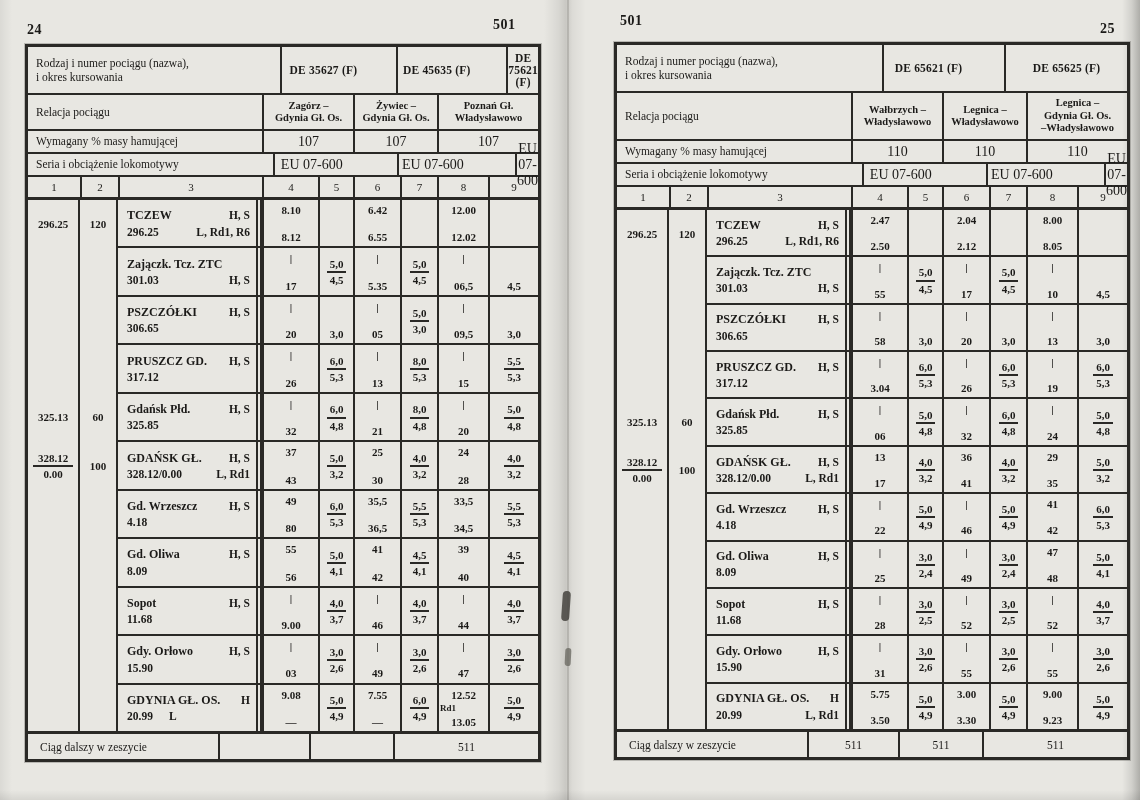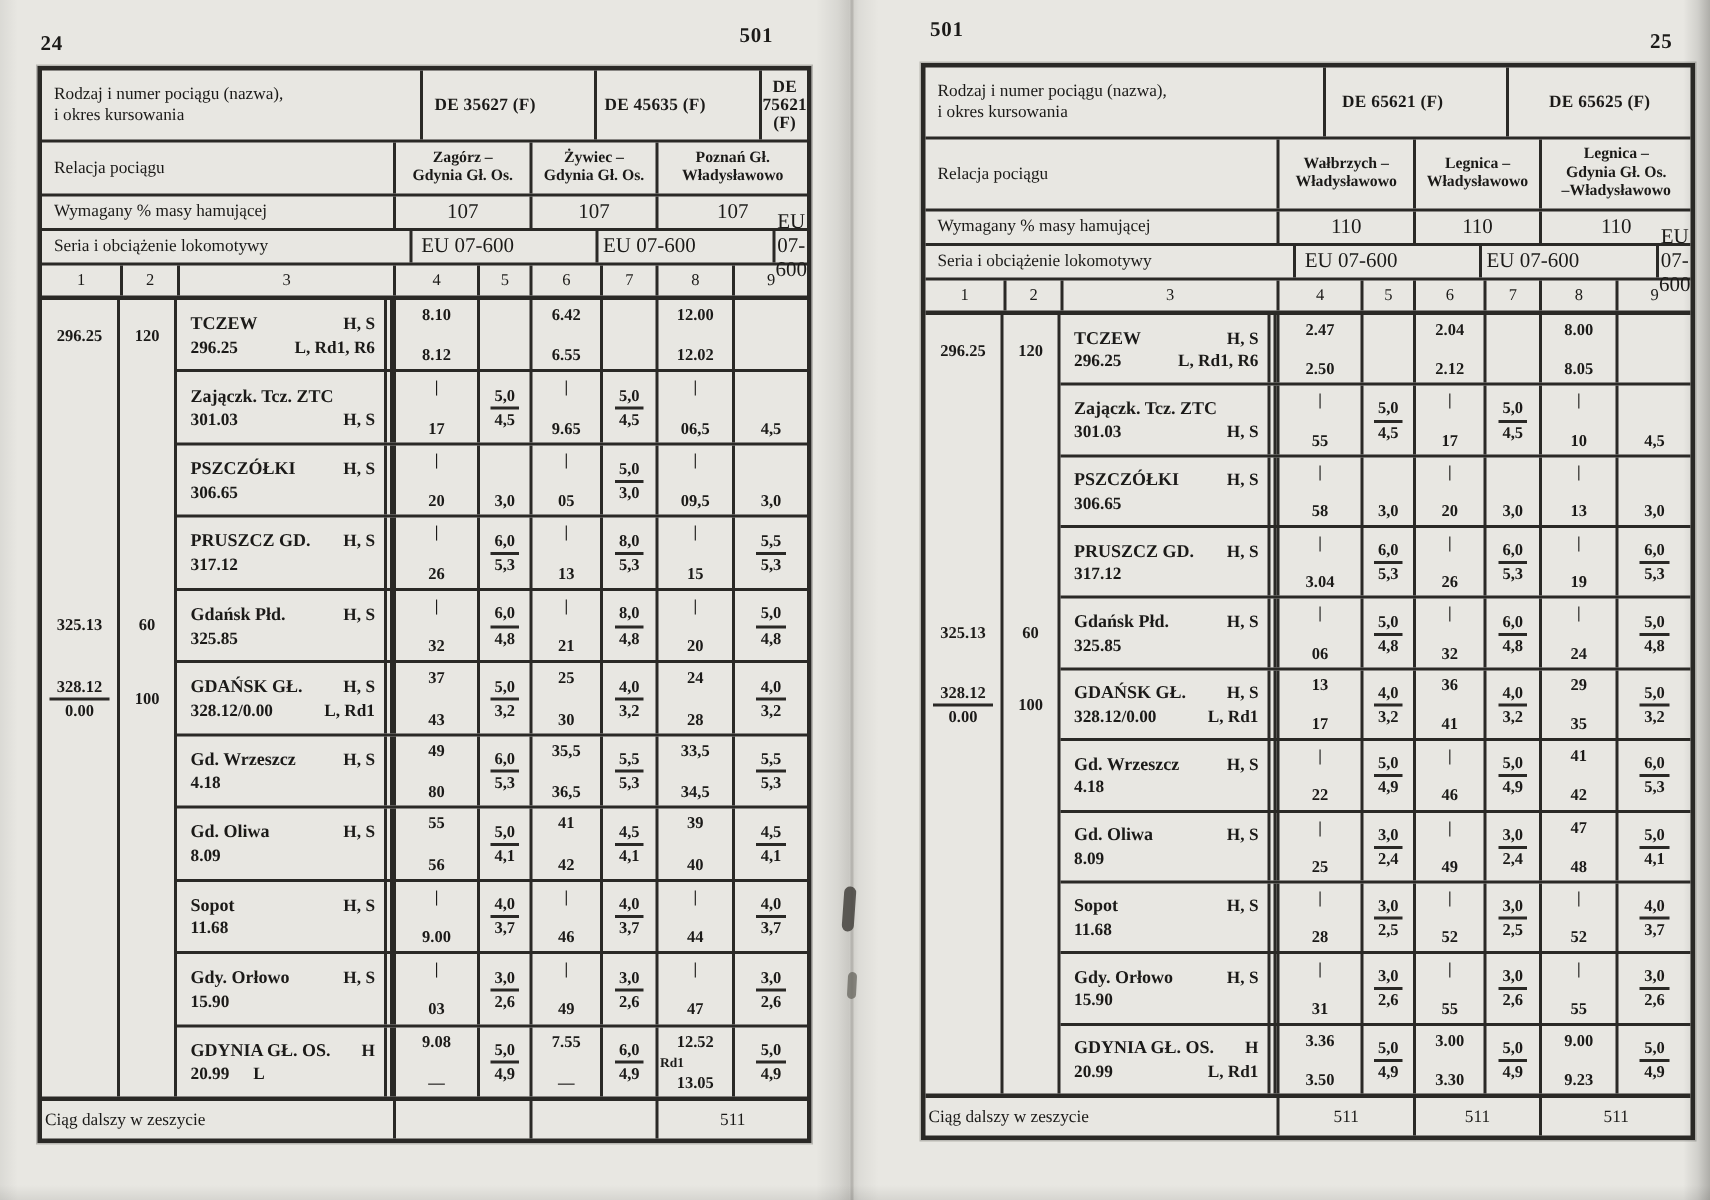--- a/index.html
+++ b/index.html
@@ -72,21 +72,21 @@
 
   .vcell{border-left:2px solid var(--ink);box-sizing:border-box;position:relative;
          display:flex;flex-direction:column;align-items:center;justify-content:space-between;
          padding:4px 2px 3px;font-size:11px;font-weight:700;line-height:1.1;min-width:0;}
   .vcell.frac{justify-content:center;}
   .vcell.frac .vt{border-bottom:2px solid var(--ink);padding:0 3px 1px;margin-bottom:1px;}
   .vcell.only-b{justify-content:flex-end;}
   .pre{position:absolute;left:1px;top:42%;font-size:9px;font-weight:700;}
 
   .frow{height:25px;border-top:3px solid var(--ink);display:flex;flex:0 0 auto;}
-  .flabel{width:234px;box-sizing:border-box;padding-left:2px;display:flex;align-items:center;font-size:11.5px;border-radius:11px;}
+  .flabel{width:190px;box-sizing:border-box;padding-left:12px;display:flex;align-items:center;font-size:11.5px;border-radius:11px;}
   .fcell{border-left:2px solid var(--ink);box-sizing:border-box;display:flex;align-items:center;
          justify-content:center;font-size:11.5px;font-weight:400;}
   .fc1{width:91px;} .fc2{width:84px;} .fc3{flex:1;}
 </style>
 </head>
 <body>
 
 <div class="spine"></div>
 <div class="crease"></div>
 <div class="staple1"></div>
@@ -196,21 +196,21 @@
           <div class="vcell">
             <span class="vt">|</span>
             <span class="vb">17</span>
           </div>
           <div class="vcell frac">
             <span class="vt">5,0</span>
             <span class="vb">4,5</span>
           </div>
           <div class="vcell">
             <span class="vt">|</span>
-            <span class="vb">9.65</span>
+            <span class="vb">5.35</span>
           </div>
           <div class="vcell frac">
             <span class="vt">5,0</span>
             <span class="vb">4,5</span>
           </div>
           <div class="vcell">
             <span class="vt">|</span>
             <span class="vb">06,5</span>
           </div>
           <div class="vcell only-b">
@@ -957,21 +957,21 @@
             <div class="stline">
               <span class="stname">GDYNIA GŁ. OS.</span>
               <span class="stmark">H</span>
             </div>
             <div class="stline">
               <span class="stkm">20.99</span>
               <span class="stmark">L, Rd1</span>
             </div>
           </div>
           <div class="vcell">
-            <span class="vt">3.36</span>
+            <span class="vt">5.75</span>
             <span class="vb">3.50</span>
           </div>
           <div class="vcell frac">
             <span class="vt">5,0</span>
             <span class="vb">4,9</span>
           </div>
           <div class="vcell">
             <span class="vt">3.00</span>
             <span class="vb">3.30</span>
           </div>

